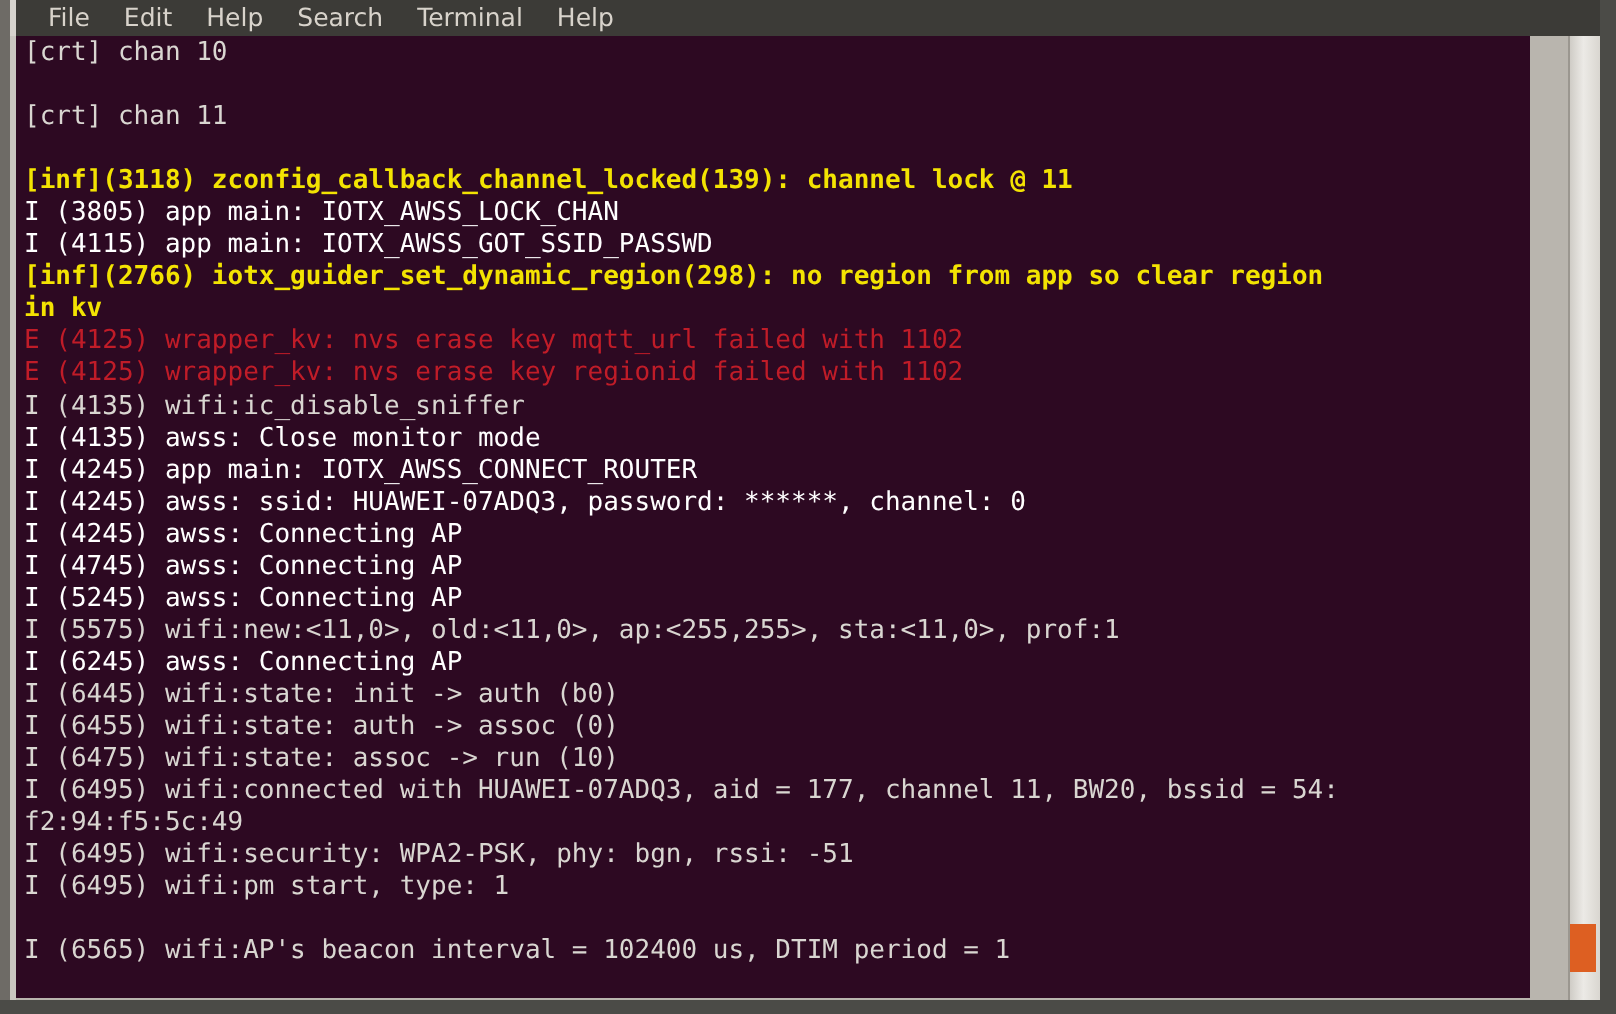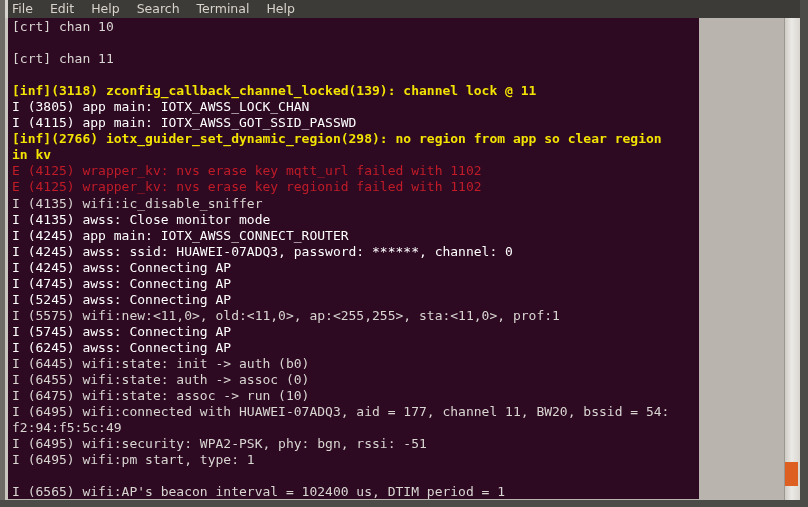--- a/index.html
+++ b/index.html
@@ -17,40 +17,40 @@
   .win-frame{
     position:absolute;left:0;top:0;width:800px;height:500px;
     background:#d6d3ce;
     box-sizing:border-box;
   }
   
   .menubar{
     position:absolute;left:8px;top:0px;width:792px;height:18px;
     background:#3c3b37;
     display:flex;align-items:center;
-    padding-left:4px;
+    padding-left:16px;
     box-sizing:border-box;
   }
   .menu-item{
     color:#d8d3cb;
     font-family:"DejaVu Sans","Liberation Sans",sans-serif;
     font-size:12.5px;
     line-height:18px;
     margin-right:17px;
     white-space:nowrap;
     cursor:default;
   }
   
   .term-outer{
     position:absolute;left:5px;top:18px;width:795px;height:482px;
     background:#b9b5ae;
     box-sizing:border-box;
   }
   .term{
-    position:absolute;left:8px;top:18px;width:691px;height:481px;
+    position:absolute;left:8px;top:18px;width:757px;height:481px;
     background:#2d0922;
     overflow:hidden;
     box-sizing:border-box;
   }
   .term-inner{
     position:absolute;left:4px;top:1px;right:0;
   }
   .line{
     height:16.05px;
     font-size:13px;
@@ -126,21 +126,20 @@
           <div class="line c-red">E (4125) wrapper_kv: nvs erase key mqtt_url failed with 1102</div>
           <div class="line c-red">E (4125) wrapper_kv: nvs erase key regionid failed with 1102</div>
           <div class="line c-white">I (4135) wifi:ic_disable_sniffer</div>
           <div class="line c-green">I (4135) awss: Close monitor mode</div>
           <div class="line c-green">I (4245) app main: IOTX_AWSS_CONNECT_ROUTER</div>
           <div class="line c-green">I (4245) awss: ssid: HUAWEI-07ADQ3, password: ******, channel: 0</div>
           <div class="line c-green">I (4245) awss: Connecting AP</div>
           <div class="line c-green">I (4745) awss: Connecting AP</div>
           <div class="line c-green">I (5245) awss: Connecting AP</div>
           <div class="line c-white">I (5575) wifi:new:&lt;11,0&gt;, old:&lt;11,0&gt;, ap:&lt;255,255&gt;, sta:&lt;11,0&gt;, prof:1</div>
-          <div class="line c-green">I (5745) awss: Connecting AP</div>
           <div class="line c-green">I (6245) awss: Connecting AP</div>
           <div class="line c-white">I (6445) wifi:state: init -&gt; auth (b0)</div>
           <div class="line c-white">I (6455) wifi:state: auth -&gt; assoc (0)</div>
           <div class="line c-white">I (6475) wifi:state: assoc -&gt; run (10)</div>
           <div class="line c-white">I (6495) wifi:connected with HUAWEI-07ADQ3, aid = 177, channel 11, BW20, bssid = 54:</div>
           <div class="line c-white">f2:94:f5:5c:49</div>
           <div class="line c-white">I (6495) wifi:security: WPA2-PSK, phy: bgn, rssi: -51</div>
           <div class="line c-white">I (6495) wifi:pm start, type: 1</div>
           <div class="line c-white"></div>
           <div class="line c-white">I (6565) wifi:AP's beacon interval = 102400 us, DTIM period = 1</div>

